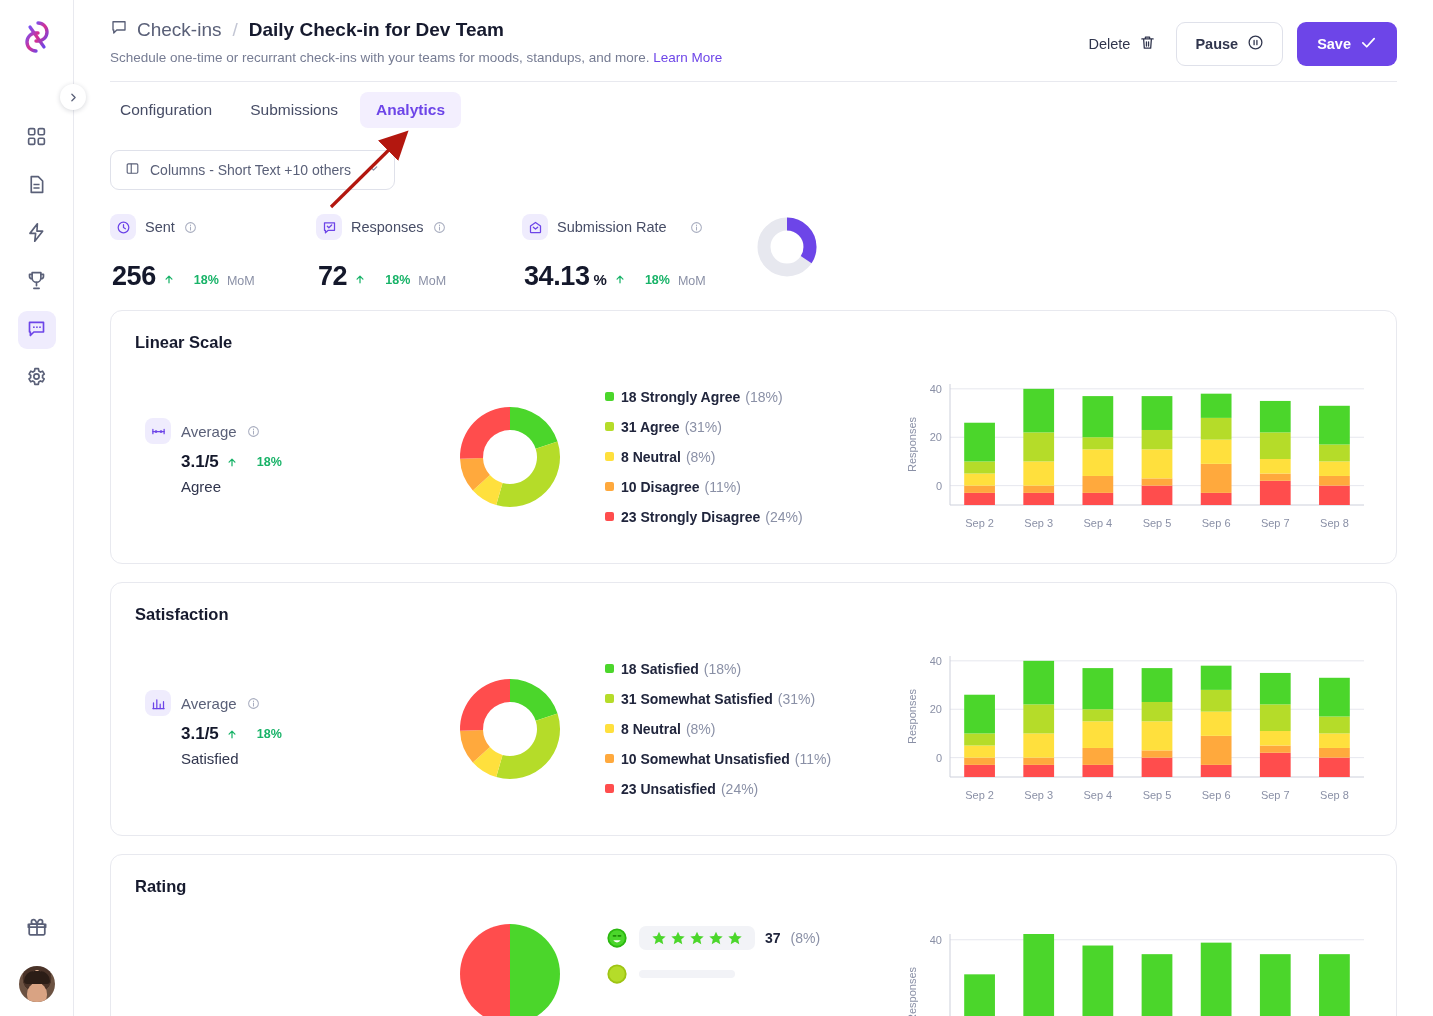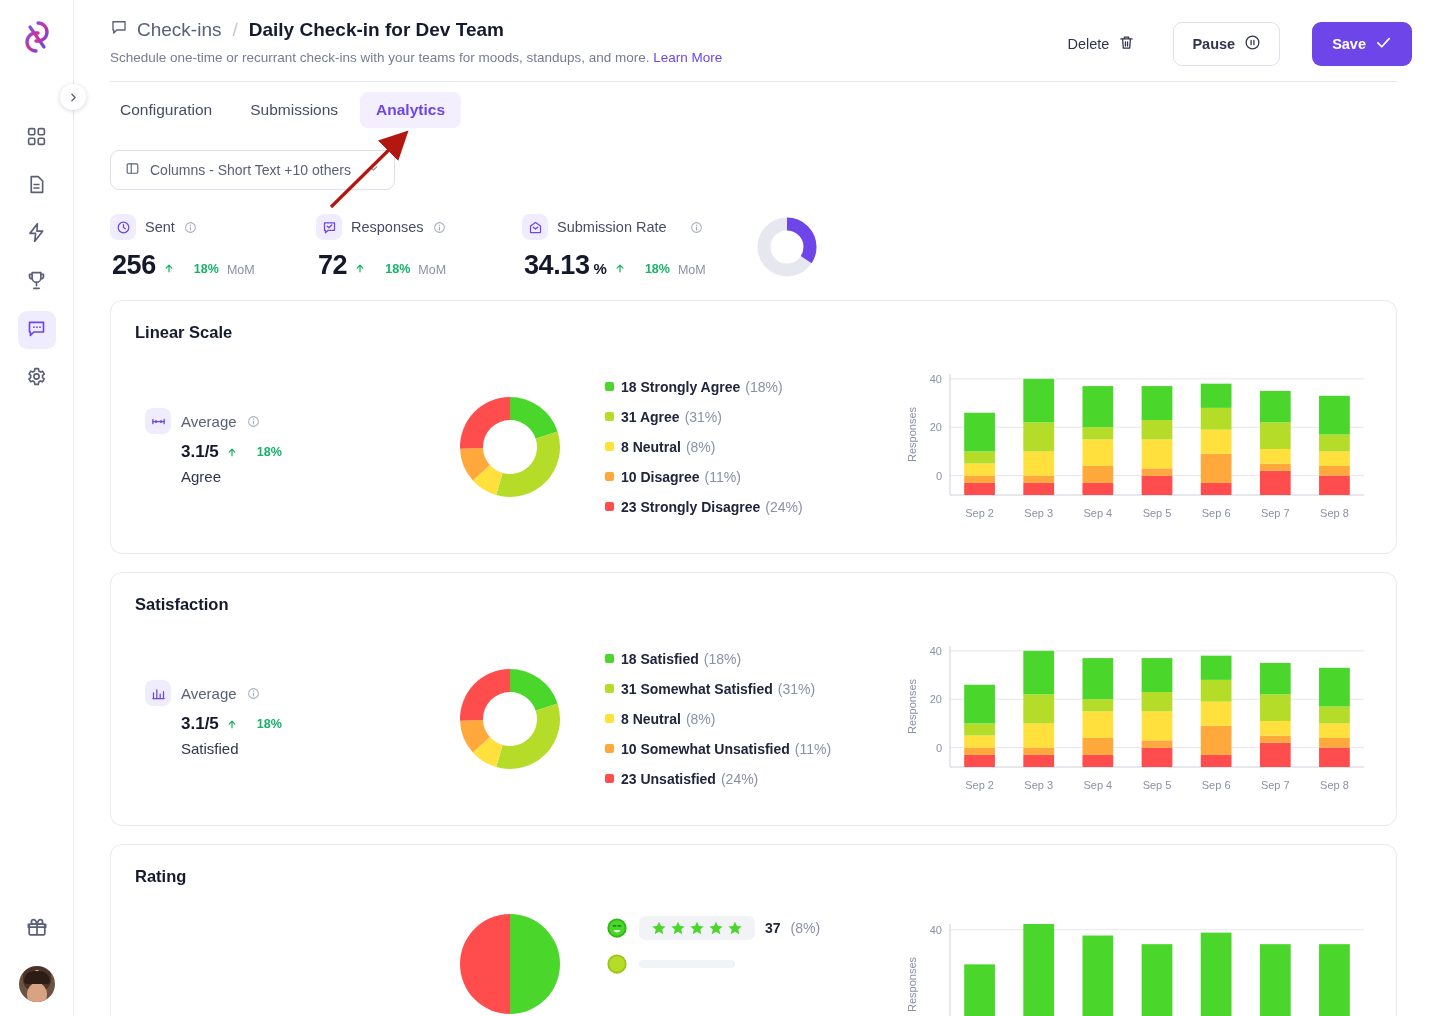--- a/index.html
+++ b/index.html
@@ -57,21 +57,21 @@
   .main { flex: 1; height: 1016px; overflow: hidden; position: relative; }
 
   .header { padding: 18px 36px 0 36px; }
   .crumb-row { display: flex; align-items: center; gap: 9px; }
   .crumb-link { display:flex; align-items:center; gap:9px; color:#5a6078; font-size:19px; cursor:pointer; }
   .crumb-sep { color:#c3c6d4; font-size:19px; padding: 0 2px;}
   .crumb-current { font-size:19px; font-weight:700; color:#161a2e; }
   .subtitle { margin-top: 9px; font-size: 13.5px; color: #767c93; }
   .subtitle a { color:#6d45e8; text-decoration:none; cursor:pointer; }
 
-  .header-actions { position: absolute; right: 21px; top: 22px; display: flex; align-items: center; gap: 32px; }
+  .header-actions { position: absolute; right: 36px; top: 22px; display: flex; align-items: center; gap: 14px; }
   .btn-delete {
     display:flex; align-items:center; gap:9px; font-size:14.5px; color:#30354d;
     background:none; border:none; cursor:pointer; padding: 8px 6px; font-family: inherit;
   }
   .btn-pause {
     display:flex; align-items:center; gap:9px; font-size:14.5px; font-weight:600; color:#30354d;
     background:#fff; border:1px solid #dfe1ea; border-radius:9px; padding: 11px 18px; cursor:pointer; font-family: inherit;
   }
   .btn-save {
     display:flex; align-items:center; gap:9px; font-size:14.5px; font-weight:700; color:#fff;
@@ -96,21 +96,21 @@
   .metrics { display:flex; align-items:flex-start; padding: 24px 36px 0 36px; gap: 0; }
   .metric { width: 206px; }
   .metric.wide { width: 214px; }
   .metric-top { display:flex; align-items:center; gap:9px; }
   .metric-icon {
     width:26px; height:26px; border-radius:8px; background:#efecfd; color:#6d45e8;
     display:flex; align-items:center; justify-content:center;
   }
   .metric-label { font-size:14.5px; color:#474d66; }
   .info-dot { color:#a8adbf; display:inline-flex; }
-  .metric-val-row { display:flex; align-items:baseline; gap:8px; margin-top:10px; padding-left:2px; }
+  .metric-val-row { display:flex; align-items:baseline; gap:8px; margin-top:21px; padding-left:2px; }
   .metric-val { font-size:27px; font-weight:700; letter-spacing:-.4px; color:#14182b; }
   .metric-pct-sym { font-size:15px; font-weight:700; color:#14182b; margin-left:-4px; }
   .delta { display:flex; align-items:center; gap:20px; font-size:12.5px; font-weight:700; color:#18b368; }
   .mom { font-size:12.5px; color:#8a90a6; font-weight:400; }
   .gauge { margin-left: 20px; margin-top: 2px; }
 
   
   .cards { padding: 18px 36px 0 36px; }
   .card {
     border:1px solid #e8e9ef; border-radius:12px; background:#fff;

